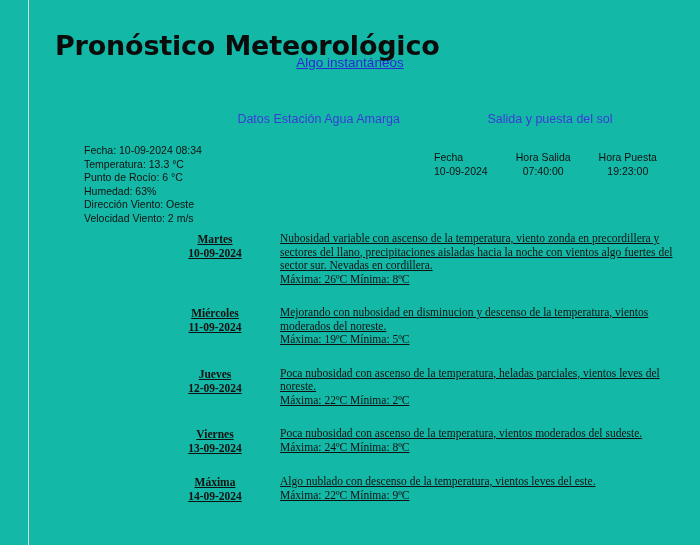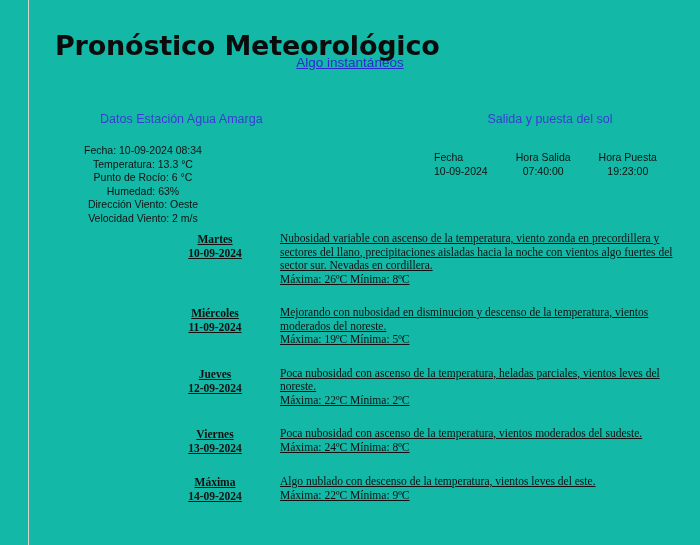--- a/index.html
+++ b/index.html
@@ -54,40 +54,39 @@
   .section-head {
     position: absolute;
     font-family: "Liberation Sans", sans-serif;
     font-size: 12.5px;
     color: #3b3bd6;
   }
   .head-station {
     left: 100px;
     top: 112px;
     width: 300px;
-    text-align: left;
+    text-align: right;
   }
   .head-sun {
     left: 400px;
     top: 112px;
     width: 300px;
     text-align: center;
   }
   .station-data {
     position: absolute;
     left: 84px;
     top: 144px;
     font-family: "Liberation Sans", sans-serif;
     font-size: 10.5px;
     line-height: 13.5px;
     color: #111;
   }
   .station-data div {
     white-space: nowrap;
-    text-align: center;
   }
   .sun-table {
     position: absolute;
     left: 420px;
     top: 150px;
     border-collapse: collapse;
     font-family: "Liberation Sans", sans-serif;
     font-size: 10.5px;
     color: #111;
   }

